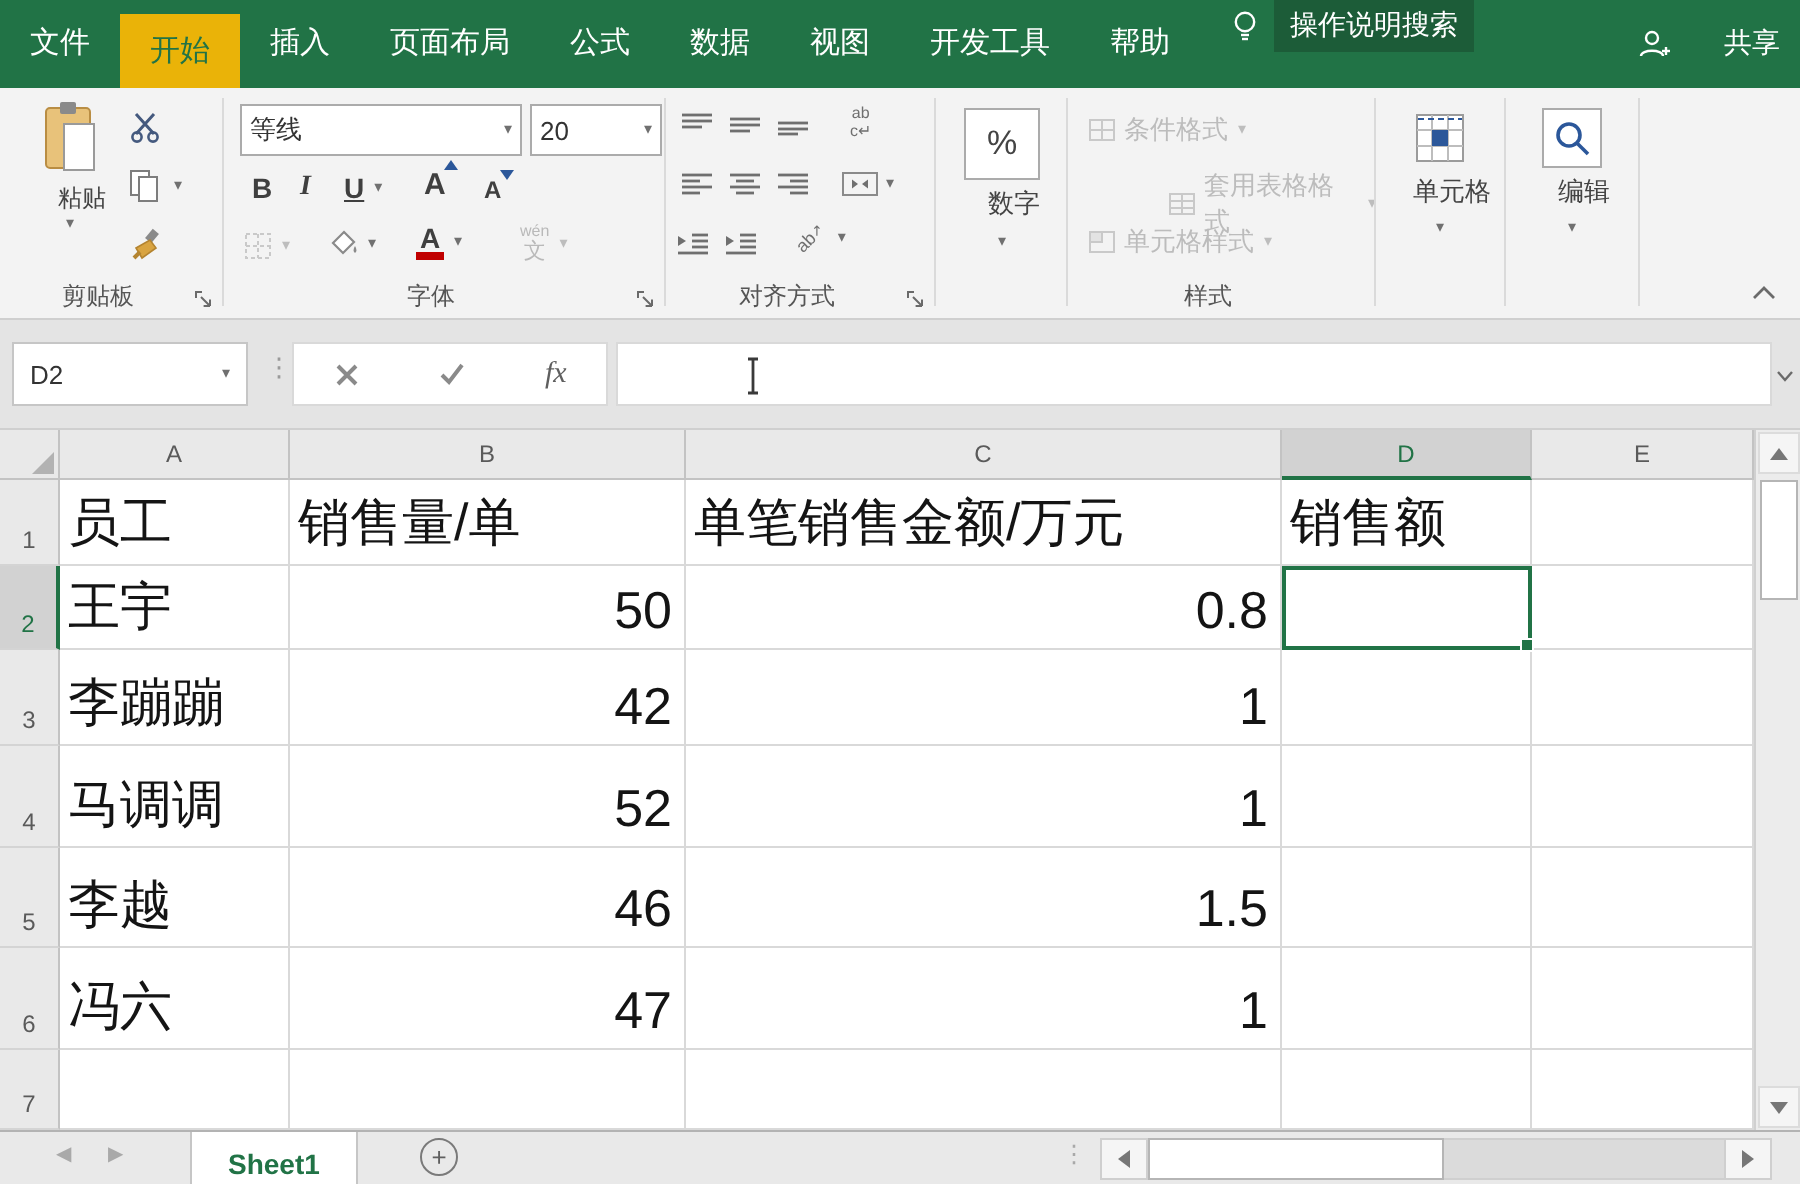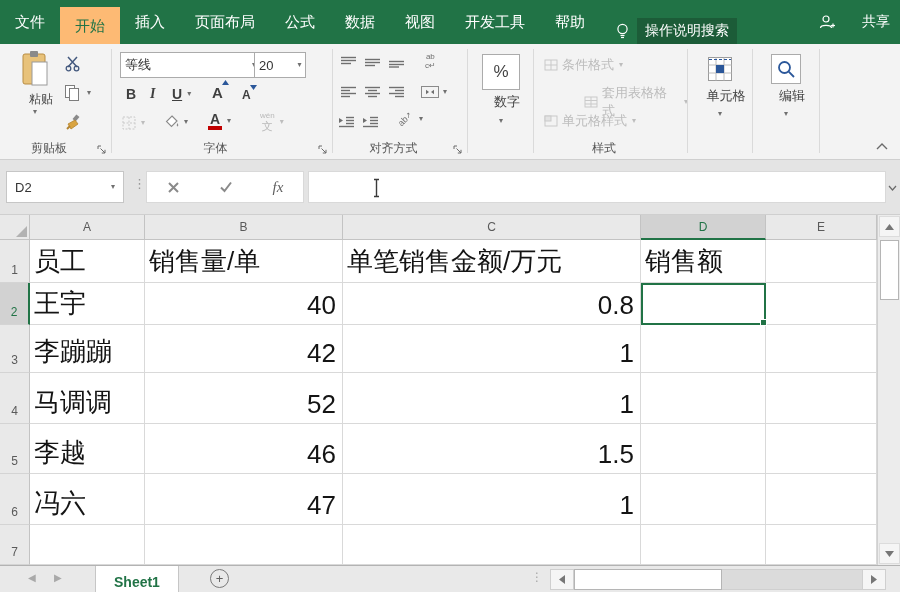--- a/index.html
+++ b/index.html
@@ -1,23 +1,23 @@
 <!DOCTYPE html>
 <html><head>
 <meta charset="utf-8">
 <style>
   * { margin:0; padding:0; box-sizing:border-box; }
   html,body { width:900px; height:592px; overflow:hidden; }
   body { font-family:"Liberation Sans","DejaVu Sans",sans-serif; background:#fff; }
   #app { position:relative; width:900px; height:592px; overflow:hidden; background:#fff; }
 
   
-  .menubar { position:absolute; left:0; top:0; width:900px; height:44px; background:#217346; display:flex; align-items:flex-end; }
+  .menubar { position:absolute; left:0; top:0; width:900px; height:44px; background:#217346; display:flex; align-items:flex-start; }
   .mtab { color:#fff; font-size:15px; line-height:44px; padding:0 15px; white-space:nowrap; cursor:default; }
-  .mtab.active { background:#fdba74; color:#217346; margin-top:7px; line-height:37px; }
+  .mtab.active { background:#eab308; color:#217346; margin-top:7px; line-height:37px; }
   .tellme { display:flex; align-items:center; margin-left:14px; }
   .tellme-label { background:#1c5c38; color:#fff; font-size:14px; padding:4px 8px; margin-left:6px; }
   .share { position:absolute; right:10px; top:0; height:44px; display:flex; align-items:center; color:#fff; font-size:14px;gap:21px; }
   .share .lbl { margin-left:5px; }
 
   
   .ribbon { position:absolute; left:0; top:44px; width:900px; height:116px; background:#f3f3f3; border-bottom:1px solid #cfcfcf; }
   .grp { position:absolute; top:0; height:116px; }
   .grp-label { position:absolute; bottom:3px; left:0; right:14px; text-align:center; font-size:12px; color:#555; }
   .vsep { position:absolute; top:5px; height:104px; width:1px; background:#dadada; }
@@ -167,21 +167,21 @@
           </svg>
       </div>
       <div class="vsep" style="left:111px;"></div>
     </div>
 
     <div class="grp" style="left:112px;width:221px;">
       <div class="combo" style="left:8px;top:8px;width:141px;height:26px;">
         <span>等线</span>
         <span class="dd">▾</span>
       </div>
-      <div class="combo" style="left:142px;top:8px;width:52px;height:26px;gap:24px;">
+      <div class="combo" style="left:153px;top:8px;width:66px;height:26px;gap:24px;">
         <span>20</span>
         <span class="dd">▾</span>
       </div>
       <div class="ribtn" style="left:14px;top:42px;">
           <span class="fontletter">B</span>
         </div>
       <div class="ribtn" style="left:38px;top:42px;">
           <span class="fontletter" style="font-family:'Liberation Serif','DejaVu Serif',serif;font-style:italic;">I</span>
         </div>
       <div class="ribtn" style="left:60px;top:42px;">
@@ -513,21 +513,21 @@
 
     <div class="rh">1</div>
     <div class="cell">员工</div>
     <div class="cell">销售量/单</div>
     <div class="cell">单笔销售金额/万元</div>
     <div class="cell">销售额</div>
     <div class="cell"></div>
 
     <div class="rh sel">2</div>
     <div class="cell">王宇</div>
-    <div class="cell num">40</div>
+    <div class="cell num">50</div>
     <div class="cell num">0.8</div>
     <div class="cell selcell">
         <span class="fillhandle"></span>
       </div>
     <div class="cell"></div>
 
     <div class="rh">3</div>
     <div class="cell">李蹦蹦</div>
     <div class="cell num">42</div>
     <div class="cell num">1</div>

